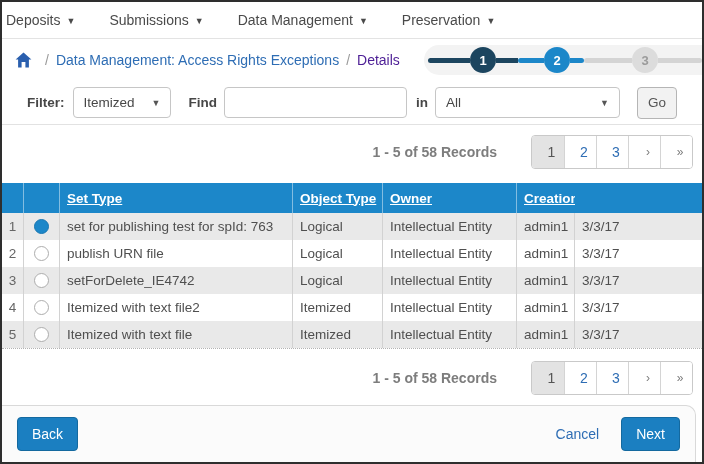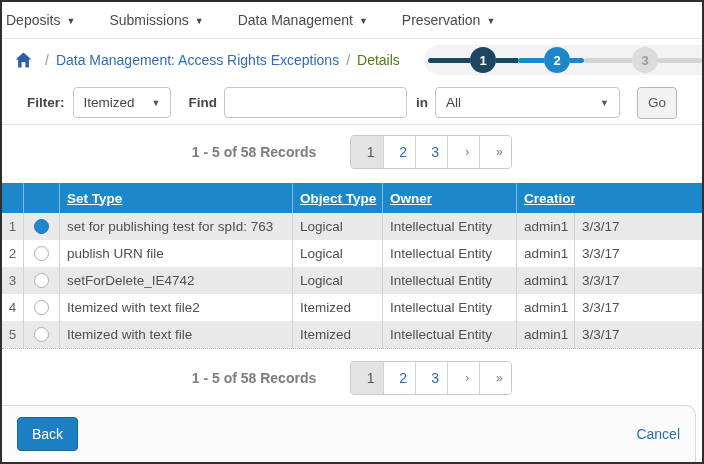--- a/index.html
+++ b/index.html
@@ -24,21 +24,21 @@
 
   
   .crumb-row {
     height:42px; flex:0 0 42px;
     display:flex; align-items:center;
     padding-left:13px;
   }
   .home-icon { width:17px; height:16px; display:inline-block; margin-right:6px; }
   .crumb-sep { color:#9a9a9a; font-size:14px; margin:0 7px; }
   .crumb-link { color:var(--link); font-size:14px; text-decoration:none; cursor:pointer; }
-  .crumb-current { color:#4d7c0f; font-size:14px; }
+  .crumb-current { color:#4c1d95; font-size:14px; }
   .stepper {
     margin-left:auto; height:30px;
     display:flex; align-items:center;
     background:#f3f3f3; border-radius:15px 0 0 15px;
     padding-left:4px;
   }
   .seg { height:5px; }
   .seg.cap-l { border-radius:3px 0 0 3px; }
   .seg.cap-r { border-radius:0 3px 3px 0; }
   .seg.navy { background:var(--navy); }
@@ -74,21 +74,21 @@
     margin-left:7px; padding:0 8px; font-size:13.5px; font-family:inherit; color:#444; outline:none;
   }
   .go-btn {
     width:47px; height:32px; margin-left:17px;
     background:#f2f2f2; border:1px solid #b5b5b5; border-radius:4px;
     font-size:13.5px; color:#555; font-family:inherit; cursor:pointer;
   }
 
   
   .records-row {
-    display:flex; align-items:center; justify-content:center;
+    display:flex; align-items:center; justify-content:flex-end;
     gap:34px; padding:10px 9px 6px 9px;
   }
   .records-row.bottom { padding:12px 9px 10px 9px; }
   .records-summary { font-size:14px; font-weight:600; color:#7d7d7d; }
   .pager { display:flex; border:1px solid #c9c9c9; border-radius:4px; overflow:hidden; background:#fff; }
   .pager .cell {
     width:32px; height:32px; display:flex; align-items:center; justify-content:center;
     font-size:14px; color:var(--link); border-left:1px solid #d4d4d4; cursor:pointer; background:#fff;
   }
   .pager .cell:first-child { border-left:none; }
@@ -298,14 +298,15 @@
     <span class="cell">3</span>
     <span class="cell arrow">›</span>
     <span class="cell arrow">»</span>
   </div>
 </div>
 
 <div class="footer">
   <button class="btn-blue">Back</button>
   <div class="footer-right">
     <a class="cancel-link">Cancel</a>
+    <button class="btn-blue">Next</button>
   </div>
 </div>
 
 </body></html>

